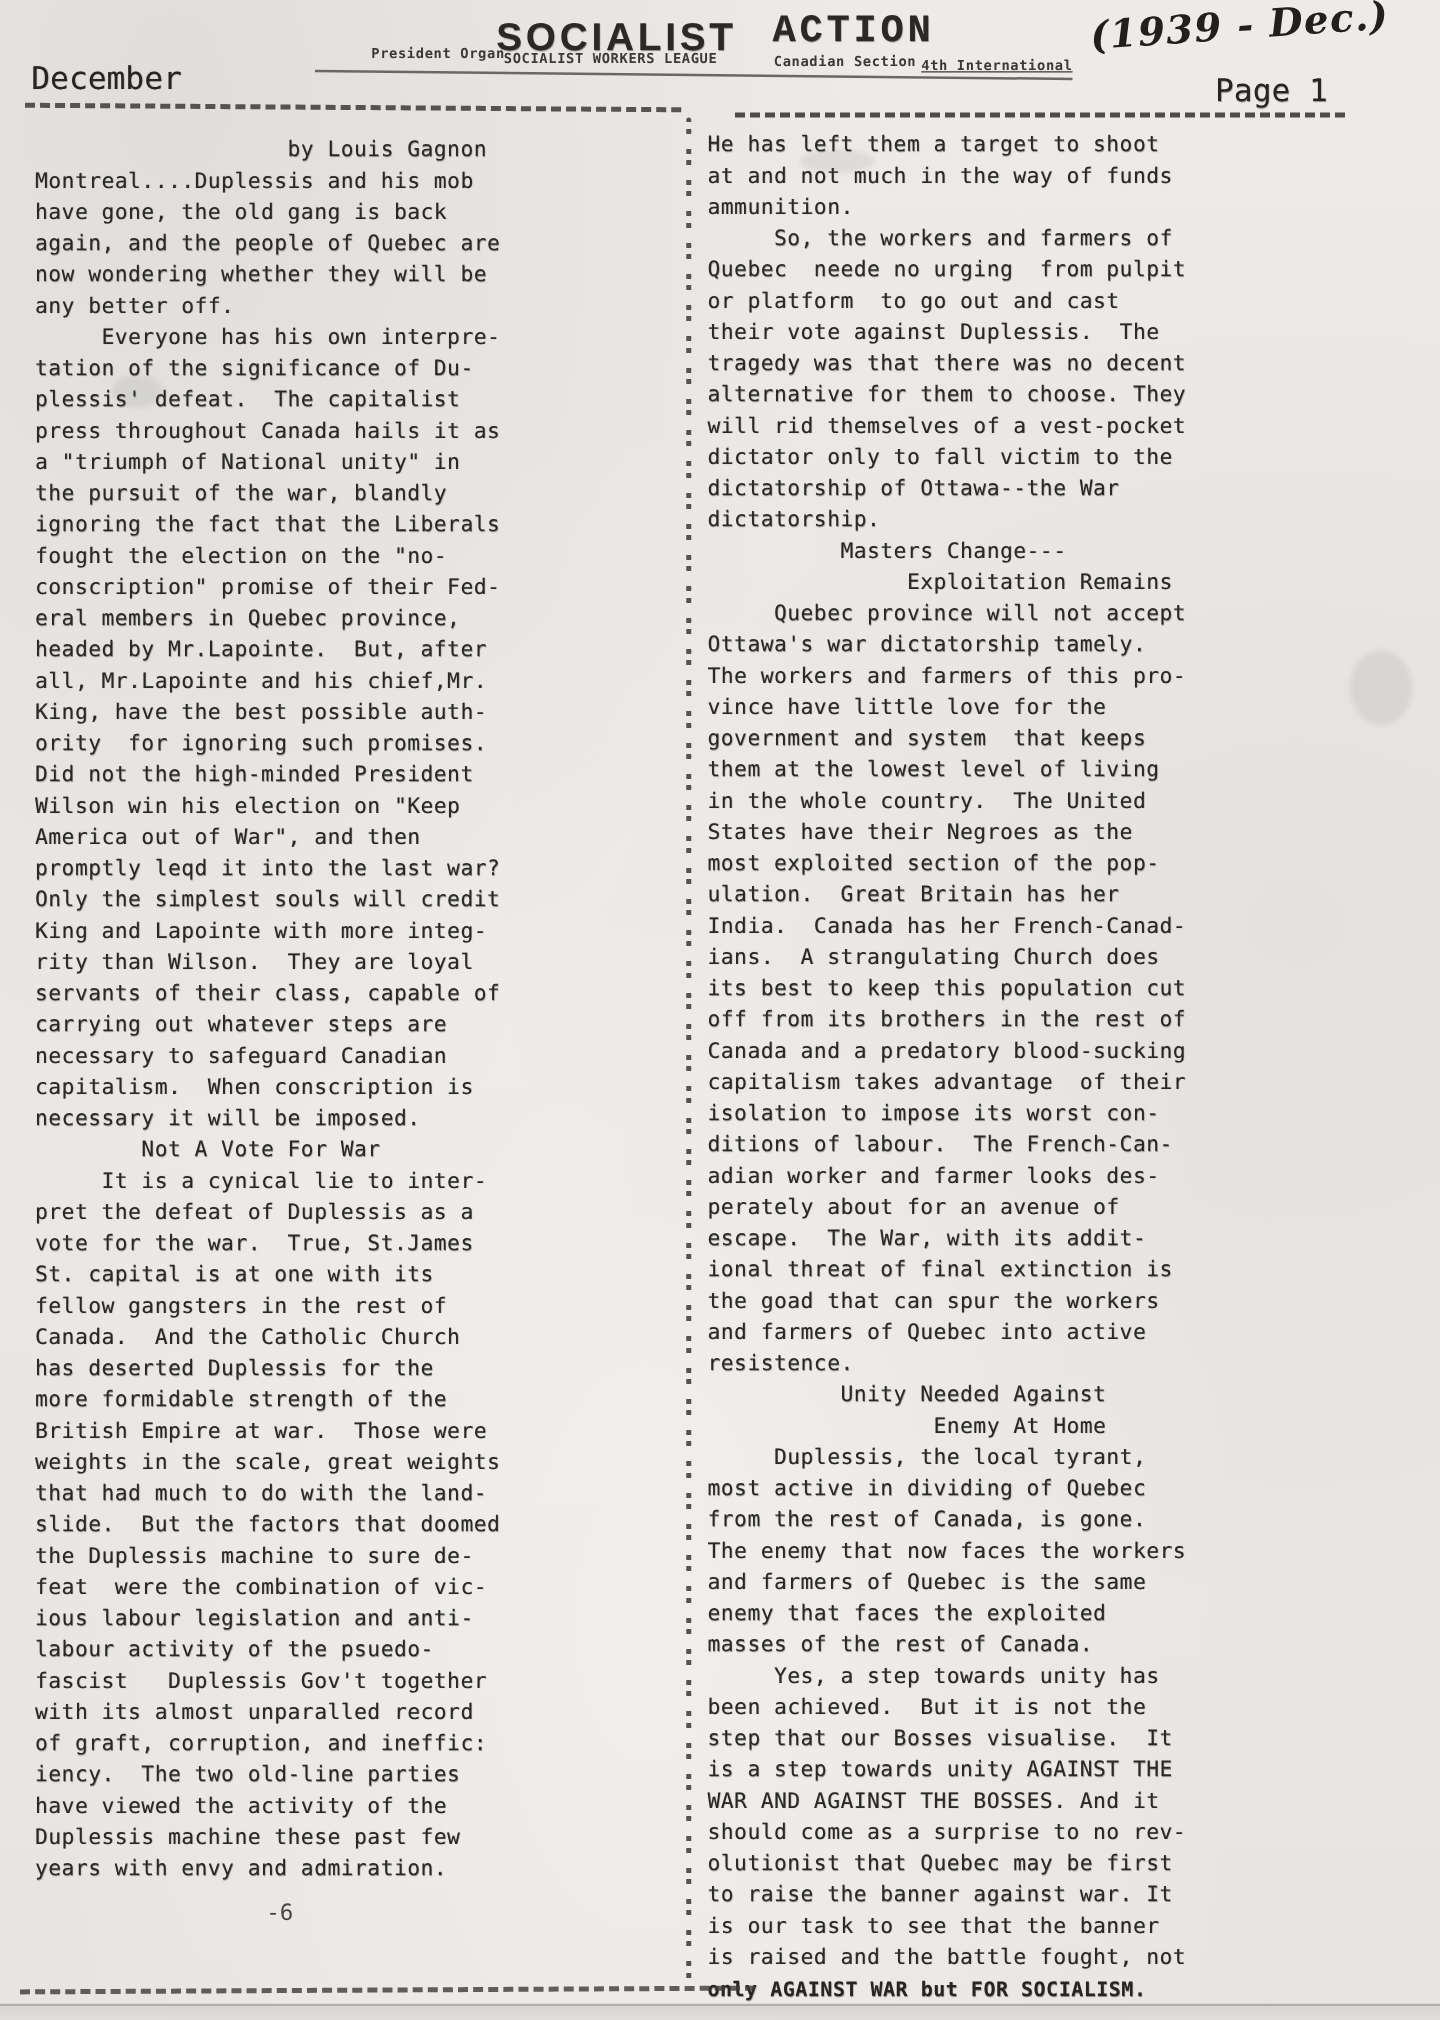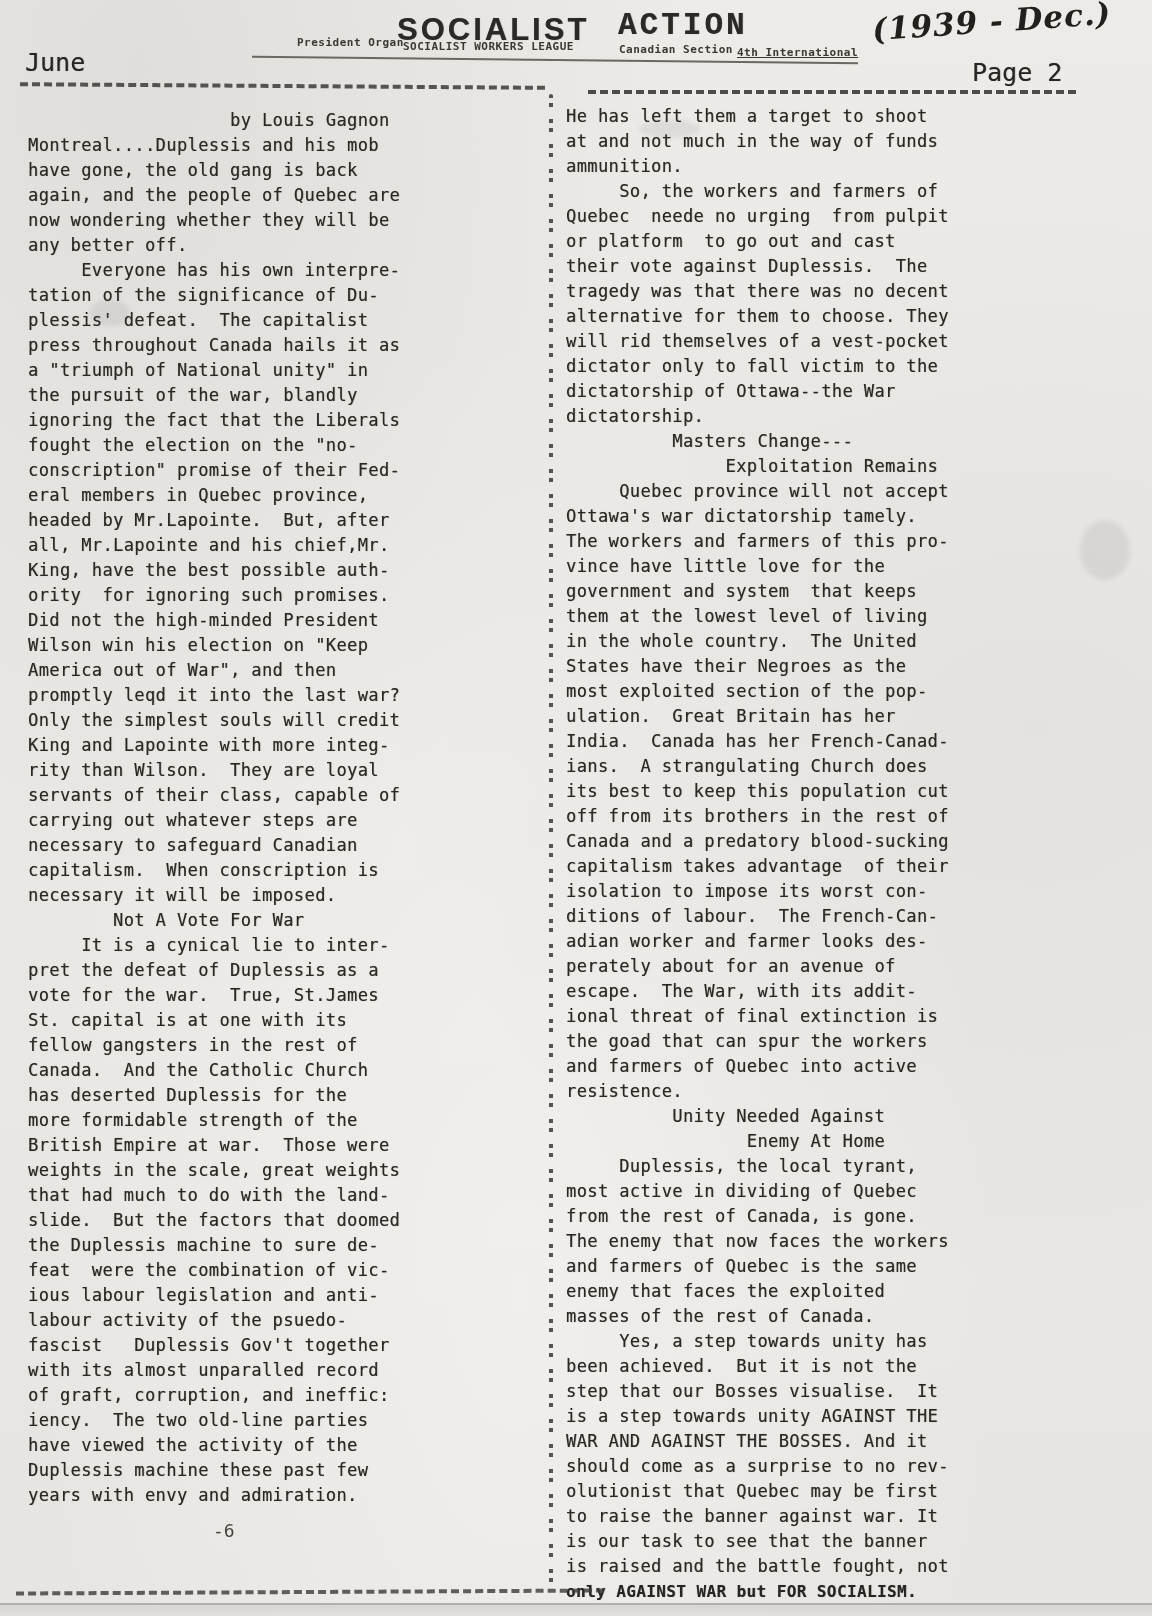--- a/index.html
+++ b/index.html
@@ -81,23 +81,23 @@
   <div class="annotation">(1939 - Dec.)</div>
 
   <div class="mast-title mast-socialist ink">SOCIALIST</div>
   <div class="mast-title mast-action ink">ACTION</div>
   <div class="mast-sub sub-organ">President Organ</div>
   <div class="mast-sub sub-league">SOCIALIST WORKERS LEAGUE</div>
   <div class="mast-sub sub-section">Canadian Section</div>
   <div class="mast-sub sub-intl">4th International</div>
   <div class="mast-rule"></div>
 
-  <div class="date-label ink">June</div>
+  <div class="date-label ink">December</div>
   <div class="date-rule"></div>
-  <div class="page-label ink">Page 2</div>
+  <div class="page-label ink">Page 1</div>
   <div class="page-rule"></div>
 
   <div class="divider"></div>
 
   <section class="col col-left">
     <pre class="typed ink">                   by Louis Gagnon
 Montreal....Duplessis and his mob
 have gone, the old gang is back
 again, and the people of Quebec are
 now wondering whether they will be

